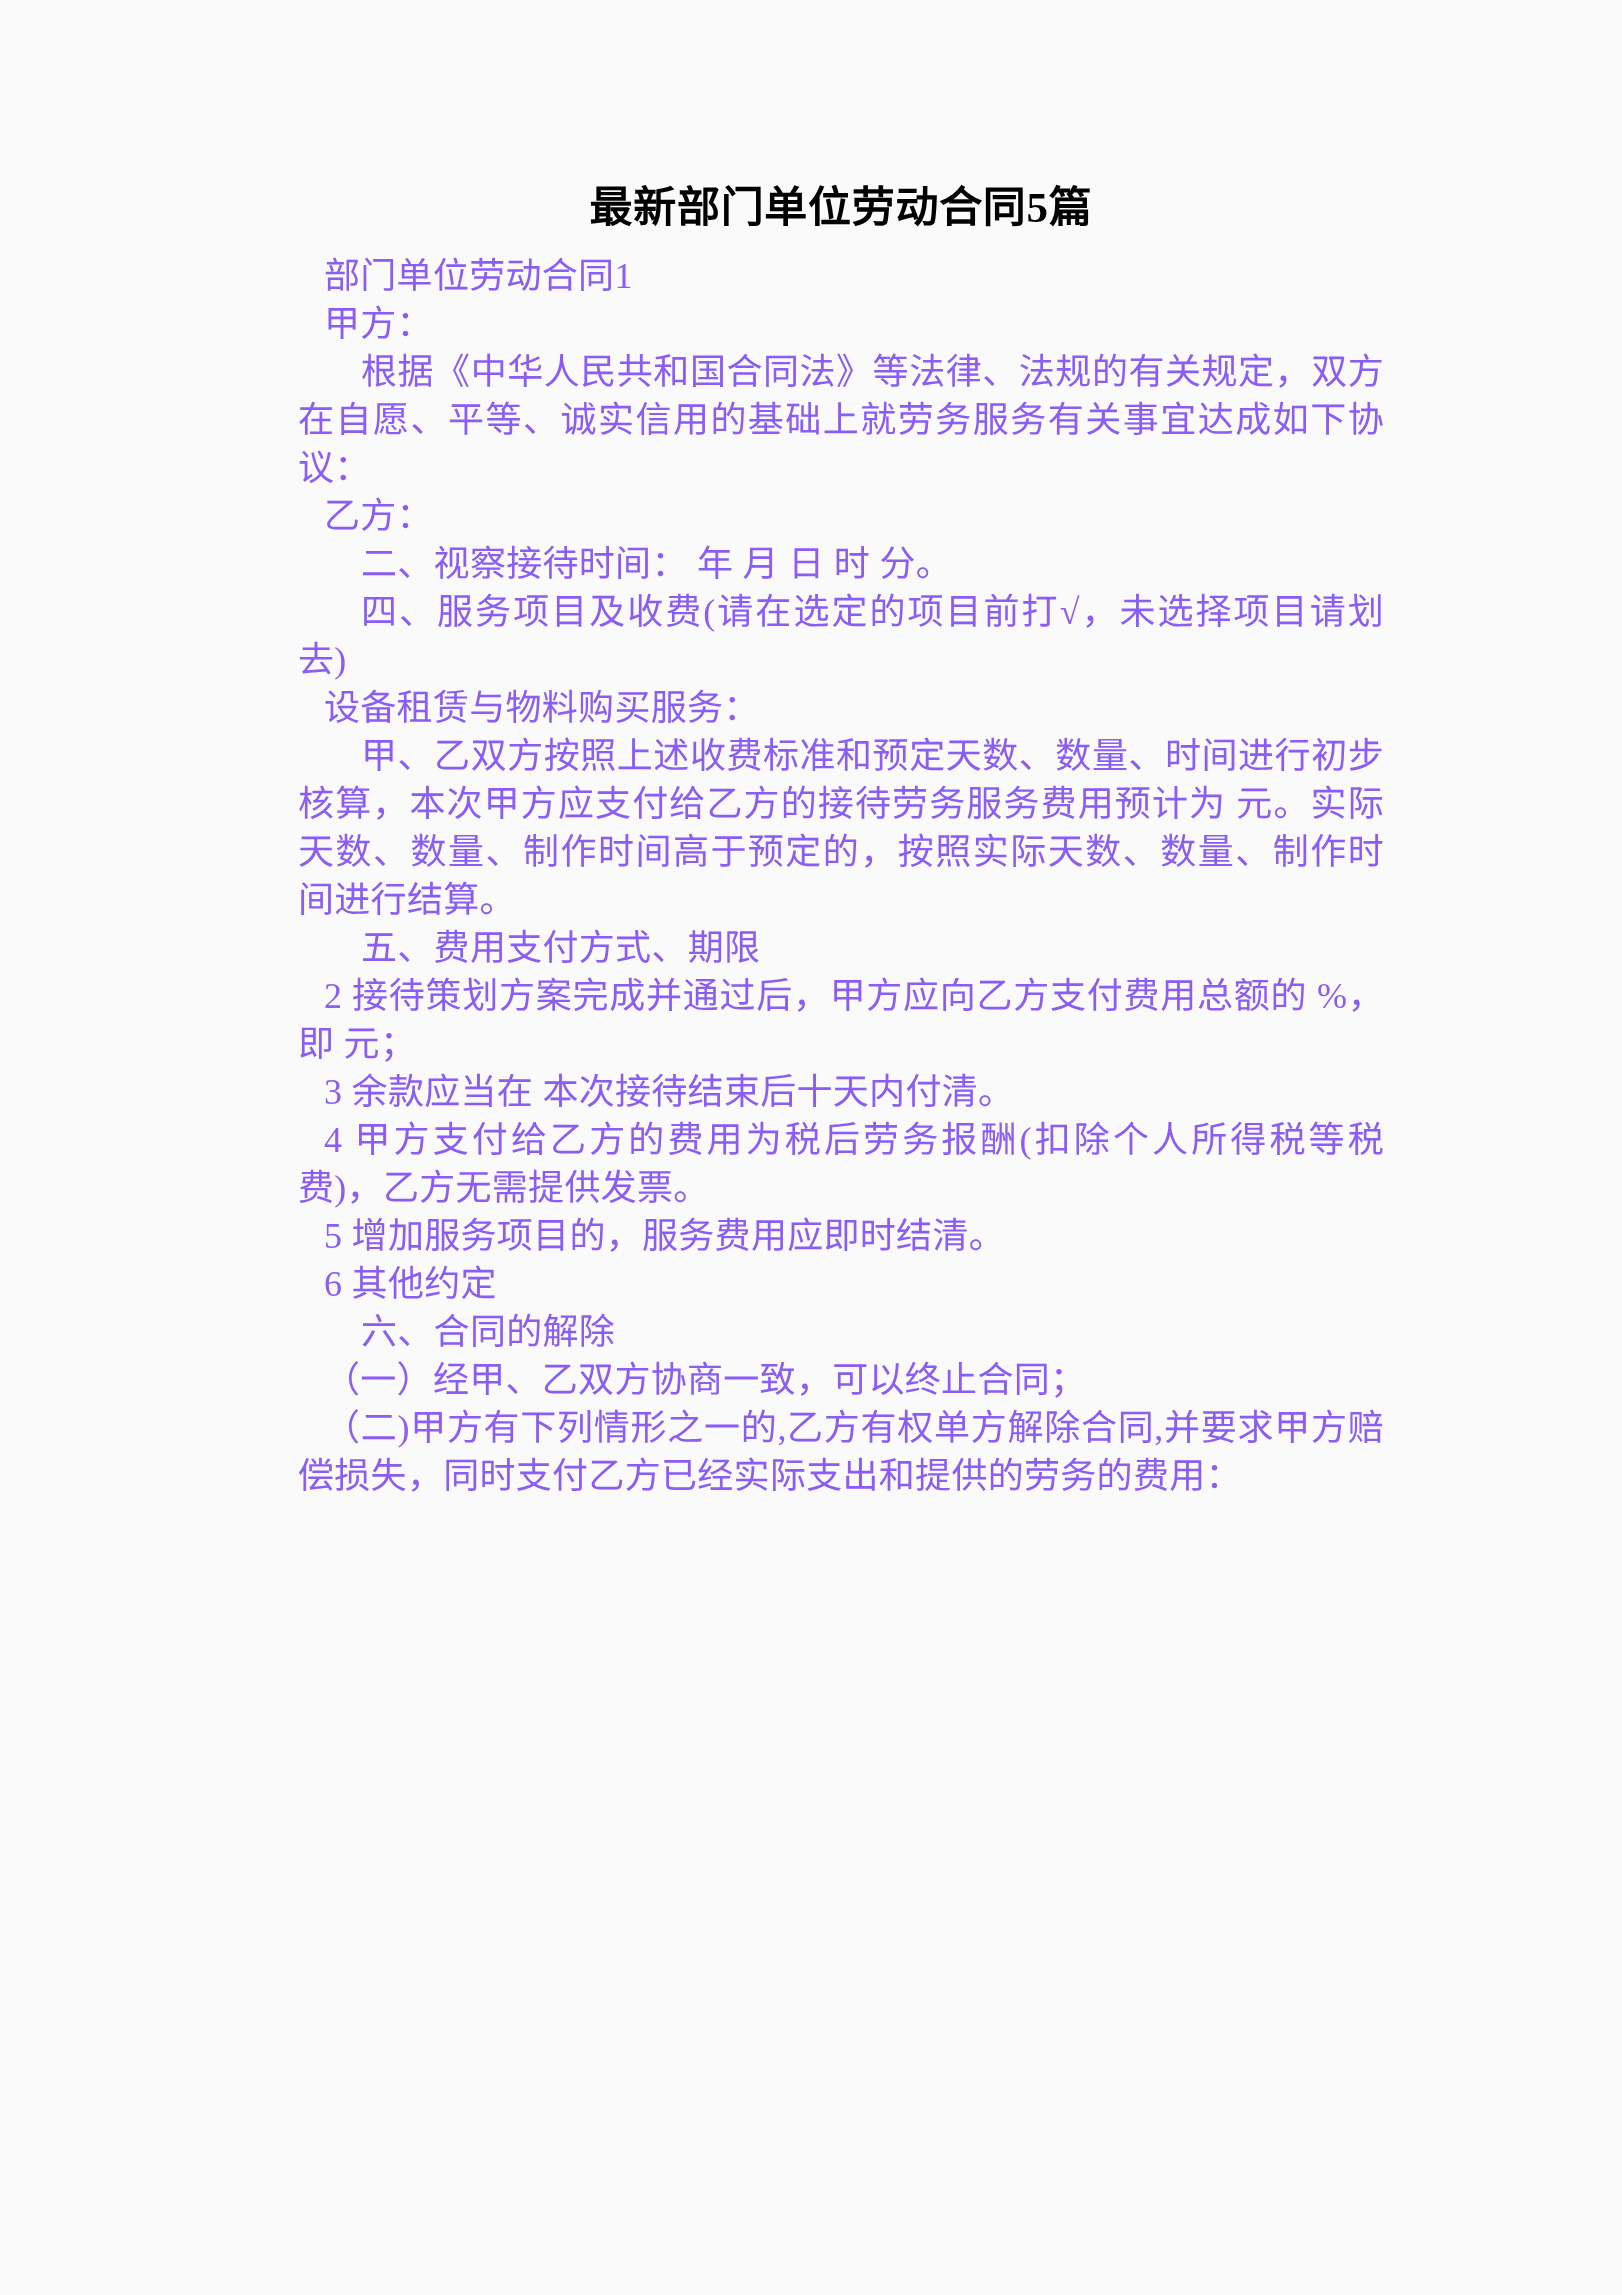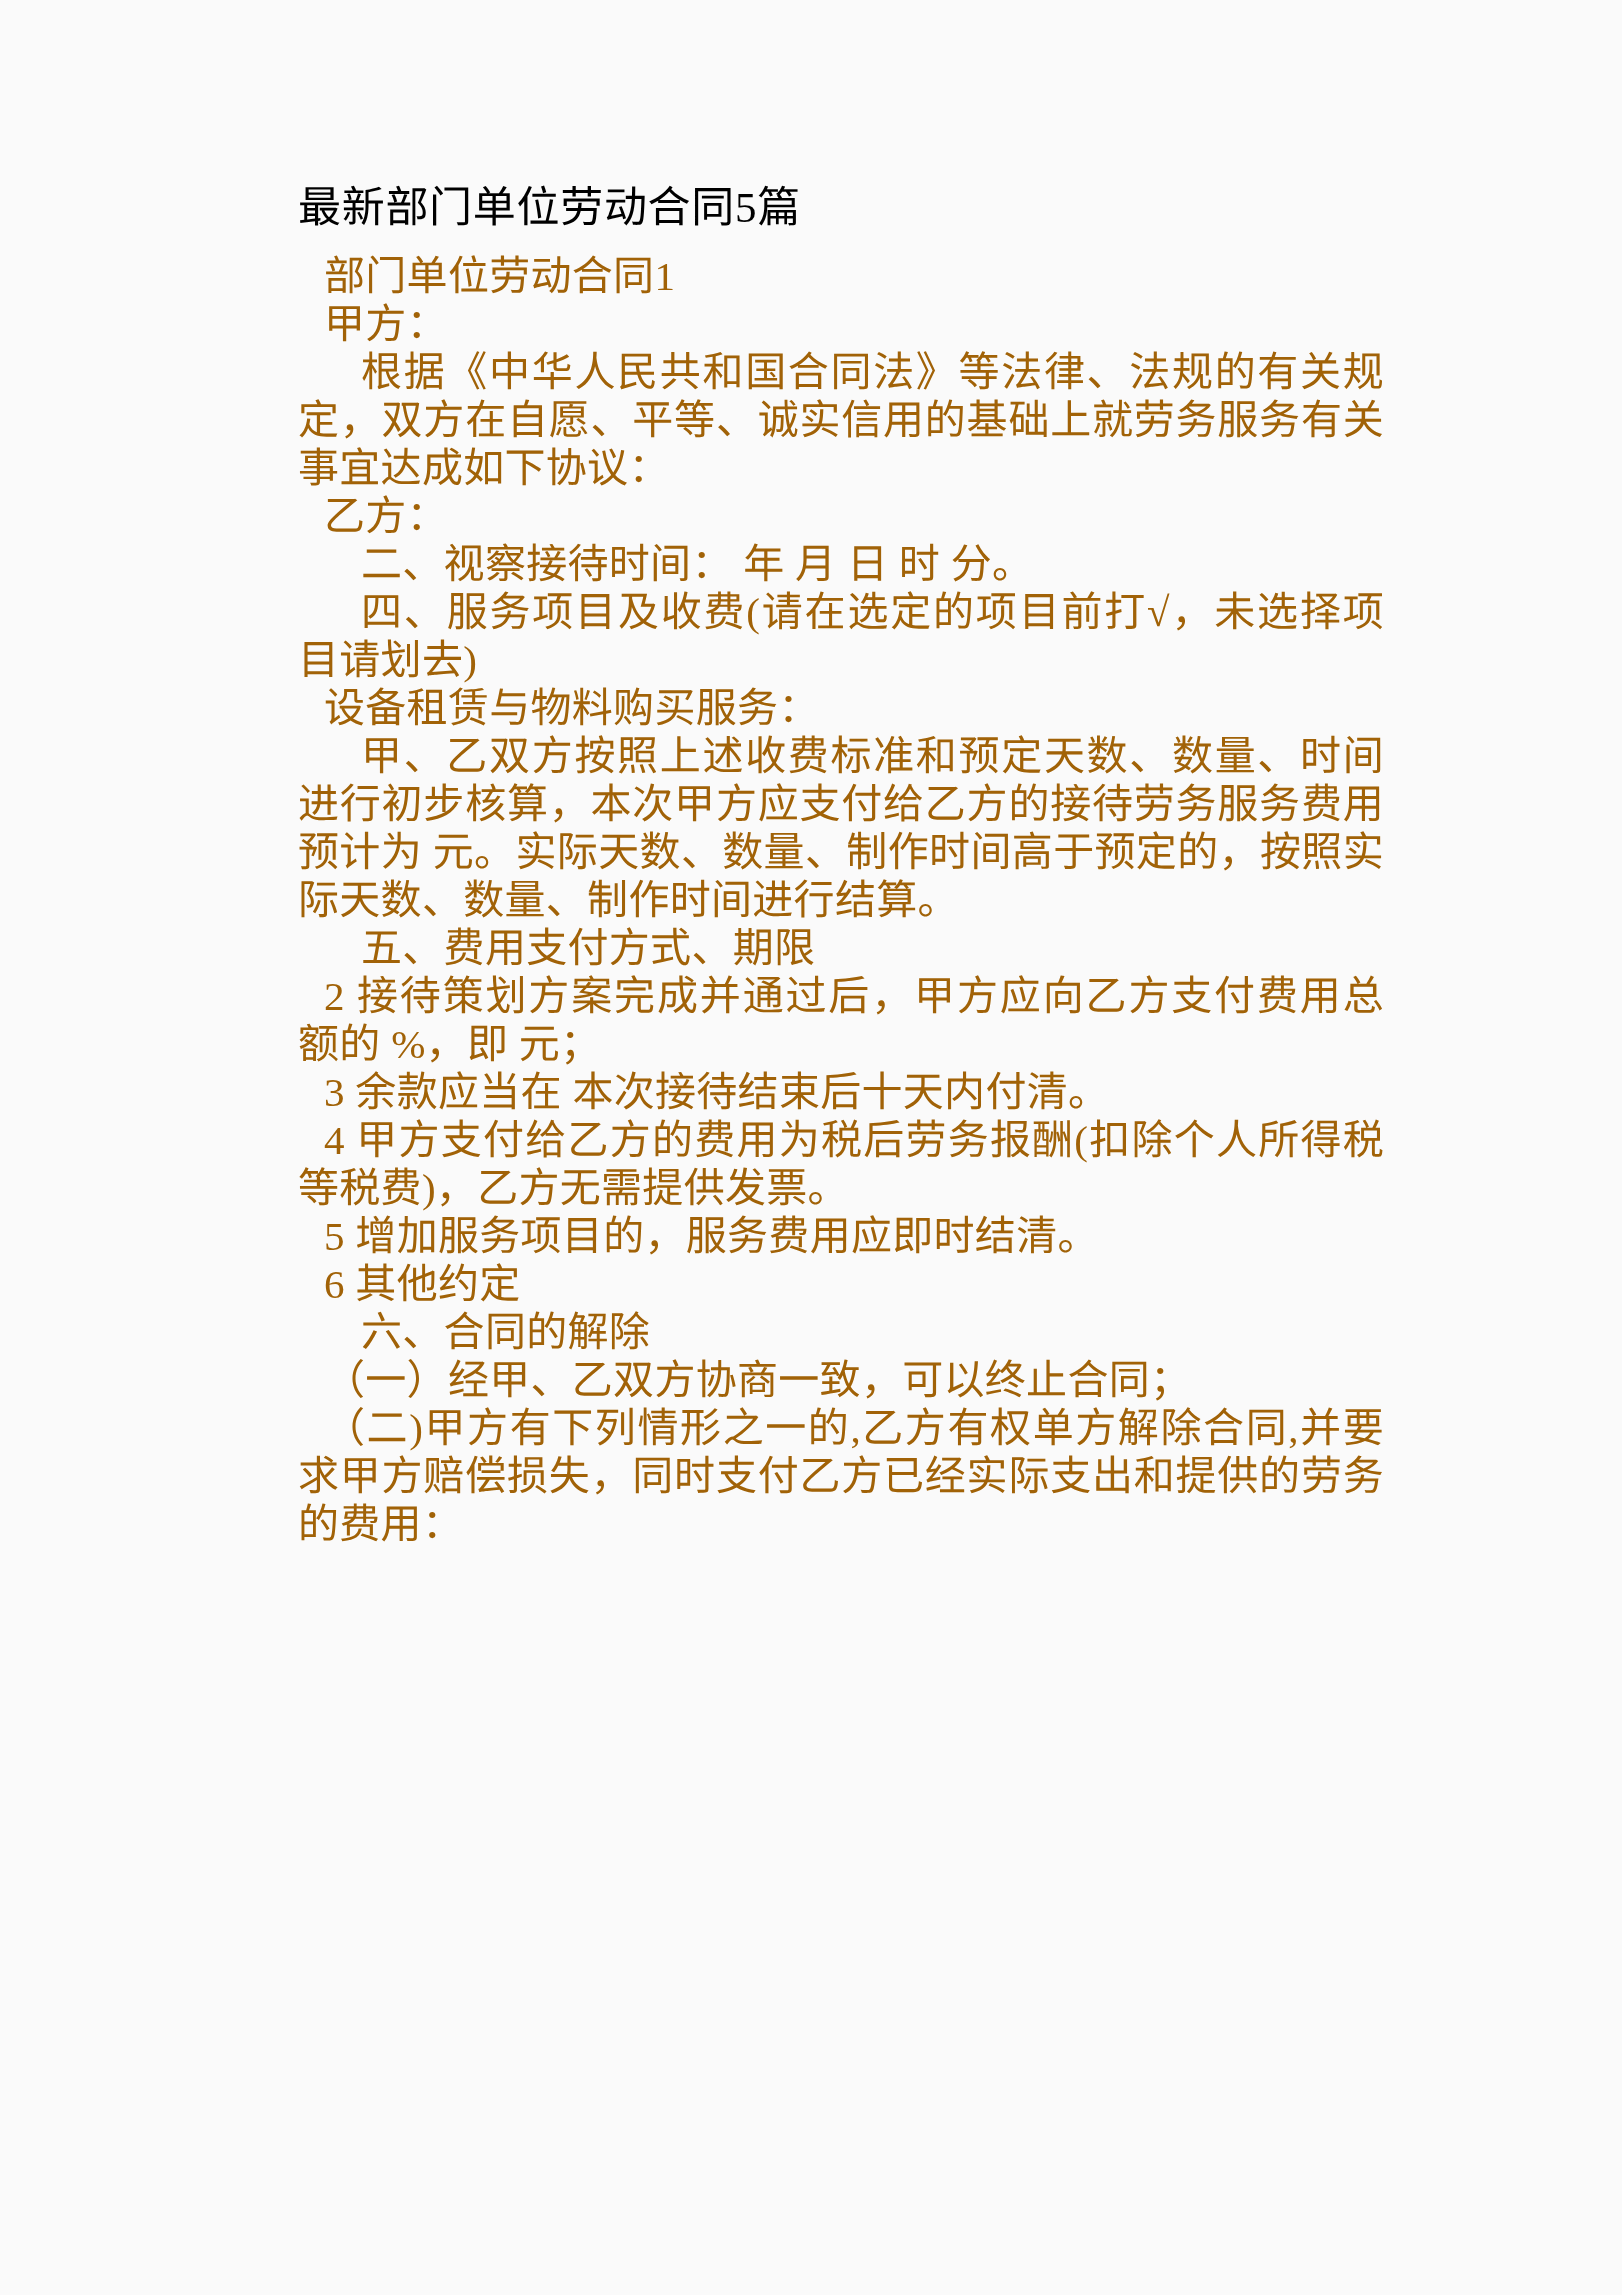--- a/index.html
+++ b/index.html
@@ -19,37 +19,37 @@
     color: #111111;
   }
   .content {
     position: absolute;
     left: 298px;
     top: 180px;
     width: 1086px;
   }
   .doc-title {
     font-size: 43px;
-    font-weight: 400;
-    text-align: left;
+    font-weight: 700;
+    text-align: center;
     line-height: 1.28;
     letter-spacing: 0.7px;
     margin: 0 0 17px 0;
     color: #000000;
     font-family: "Liberation Serif", "DejaVu Serif", serif;
   }
   .para {
-    font-size: 41px;
+    font-size: 36px;
     line-height: 48px;
     margin: 0;
     padding: 0;
     text-align: justify;
     text-justify: inter-character;
     letter-spacing: 0.3px;
-    color: #a16207;
+    color: #8b5cf6;
   }
   .para.indent {
     text-indent: 63px;
   }
   .para.indent-small {
     text-indent: 26px;
   }
 </style>
 </head>
 <body>

